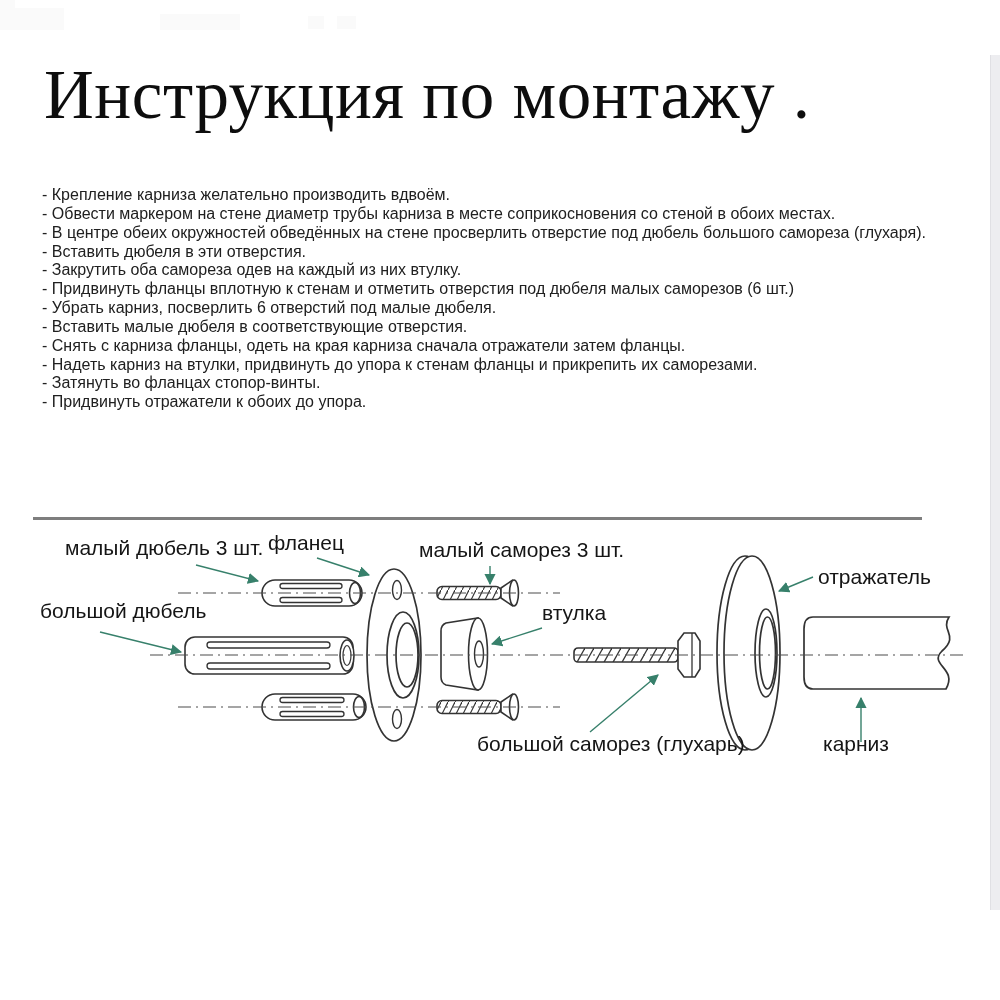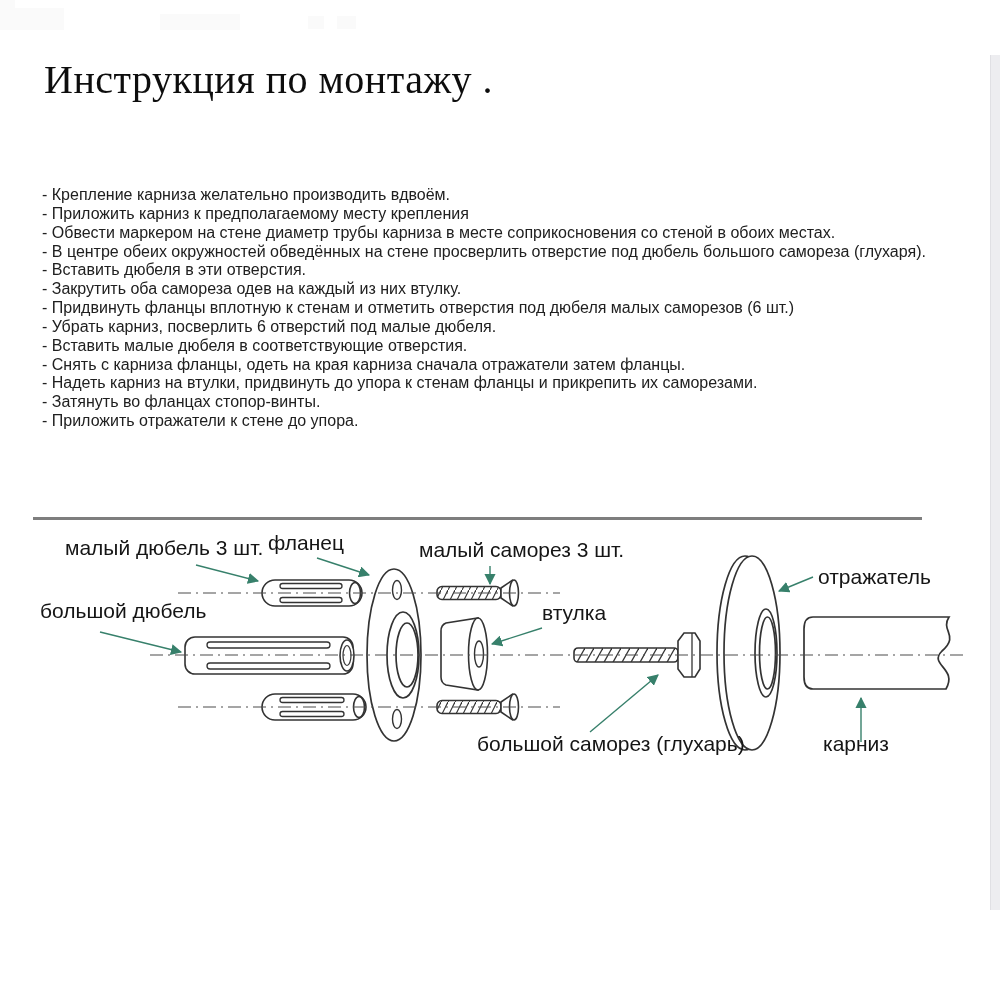--- a/index.html
+++ b/index.html
@@ -2,21 +2,21 @@
 <html><head>
 <meta charset="utf-8">
 <style>
   html,body{margin:0;padding:0;background:#fff;}
   .page{position:relative;width:1000px;height:1000px;background:#ffffff;overflow:hidden;
         font-family:"Liberation Sans",sans-serif;color:#1f1f1f;}
   .artifact{position:absolute;background:#fafafa;}
   .edge-strip{position:absolute;left:990px;top:55px;width:10px;height:855px;
               background:#ededf0;border-left:1px solid #e0e0e4;}
   .title{position:absolute;left:44px;top:56px;width:920px;
-         font-family:"Liberation Serif",serif;font-size:40px;font-weight:400;
+         font-family:"Liberation Serif",serif;font-size:69px;font-weight:400;
          letter-spacing:0.5px;color:#0d0d0d;white-space:nowrap;}
   .instructions{position:absolute;left:42px;top:186px;width:900px;
                 font-size:16px;line-height:18.85px;color:#202020;}
   .instructions div{white-space:nowrap;}
   .divider{position:absolute;left:33px;top:517px;width:889px;height:3px;background:#7e7e7e;}
   .diagram{position:absolute;left:0;top:520px;width:1000px;height:270px;}
   svg text{font-family:"Liberation Sans",sans-serif;font-size:21px;fill:#151515;}
 </style>
 </head>
 <body>
@@ -27,32 +27,31 @@
   <div class="artifact" style="left:0;top:8px;width:64px;height:22px;"></div>
   <div class="artifact" style="left:160px;top:14px;width:80px;height:16px;"></div>
   <div class="artifact" style="left:308px;top:16px;width:16px;height:13px;"></div>
   <div class="artifact" style="left:337px;top:16px;width:19px;height:13px;"></div>
   <div class="edge-strip"></div>
 
   <div class="title">Инструкция по монтажу .</div>
 
   <div class="instructions">
     <div>- Крепление карниза желательно производить вдвоём.</div>
-    <div>- Приложить карниз к предполагаемому месту крепления</div>
     <div>- Обвести маркером на стене диаметр трубы карниза в месте соприкосновения со стеной в обоих местах.</div>
     <div>- В центре обеих окружностей обведённых на стене просверлить отверстие под дюбель большого самореза (глухаря).</div>
     <div>- Вставить дюбеля в эти отверстия.</div>
     <div>- Закрутить оба самореза одев на каждый из них втулку.</div>
     <div>- Придвинуть фланцы вплотную к стенам и отметить отверстия под дюбеля малых саморезов (6 шт.)</div>
     <div>- Убрать карниз, посверлить 6 отверстий под малые дюбеля.</div>
     <div>- Вставить малые дюбеля в соответствующие отверстия.</div>
     <div>- Снять с карниза фланцы, одеть на края карниза сначала отражатели затем фланцы.</div>
     <div>- Надеть карниз на втулки, придвинуть до упора к стенам фланцы и прикрепить их саморезами.</div>
     <div>- Затянуть во фланцах стопор-винты.</div>
-    <div>- Приложить отражатели к стене до упора.</div>
+    <div>- Придвинуть отражатели к обоих до упора.</div>
   </div>
 
   <div class="divider"></div>
 
   <svg class="diagram" viewBox="0 0 1000 270" xmlns="http://www.w3.org/2000/svg">
     <defs>
       <pattern id="hatch" width="7" height="14" patternUnits="userSpaceOnUse">
         <line x1="0" y1="14" x2="7" y2="0" stroke="#333" stroke-width="1.2"></line>
       </pattern>
       <pattern id="hatchBig" width="9" height="16" patternUnits="userSpaceOnUse">

